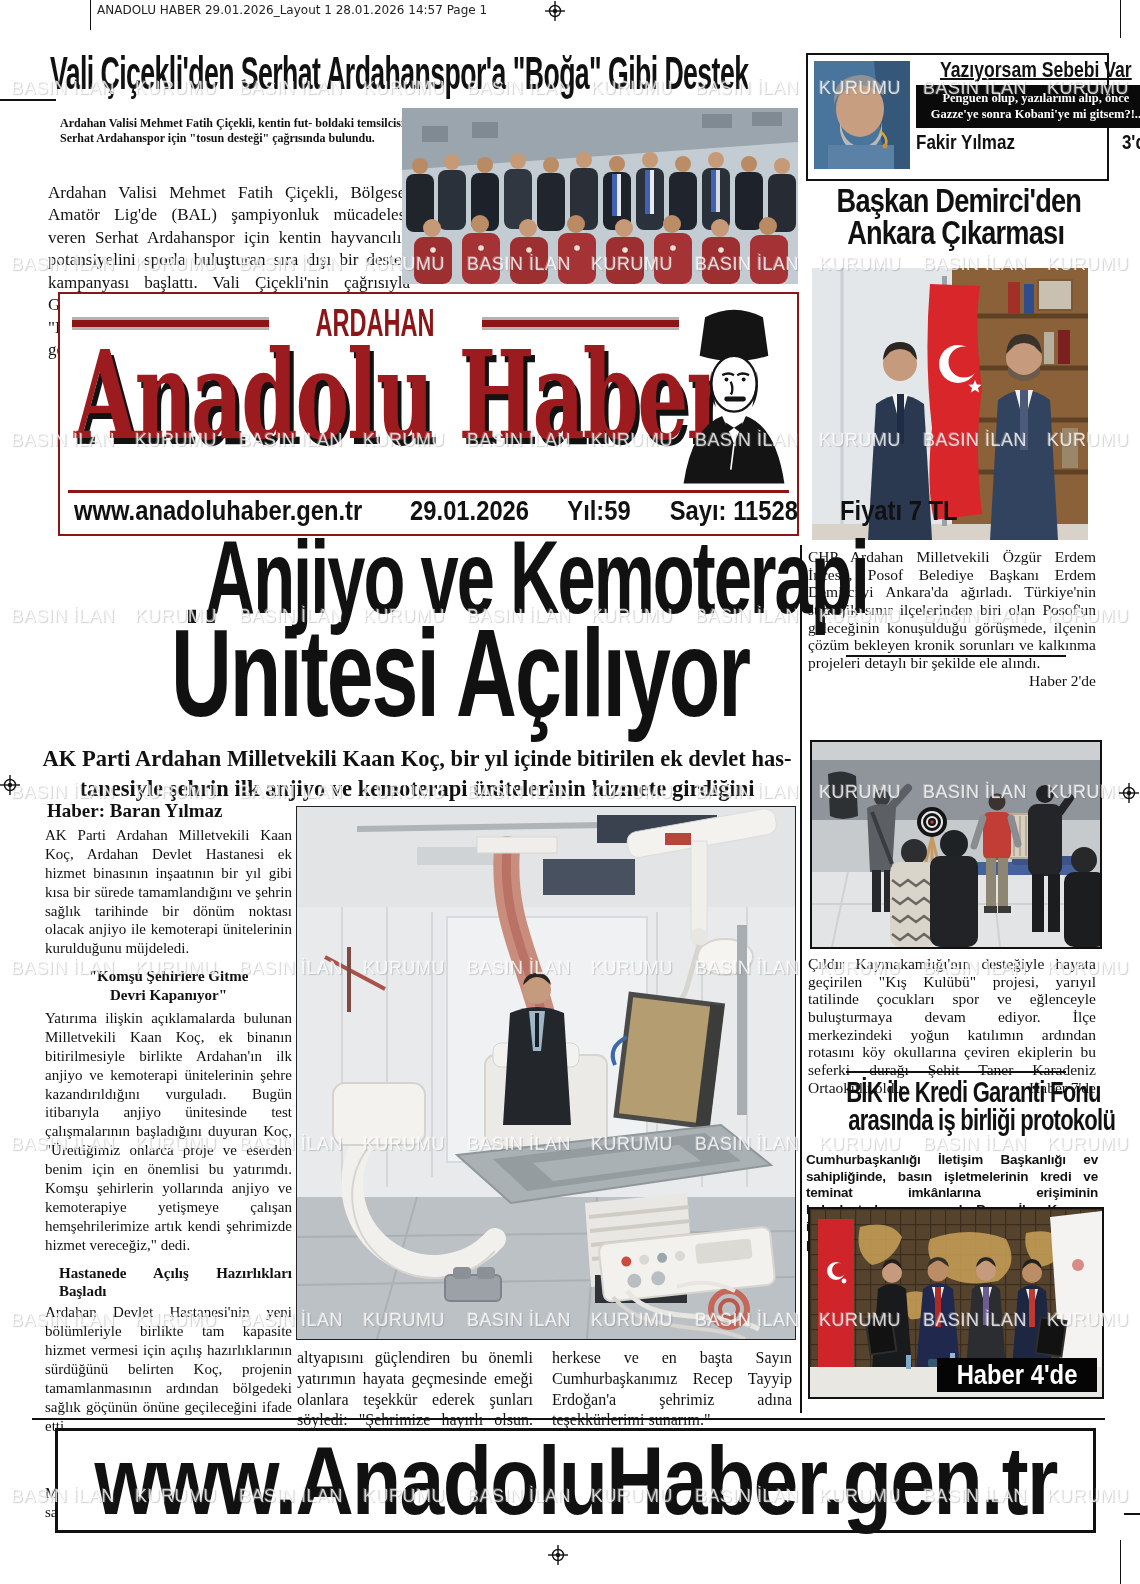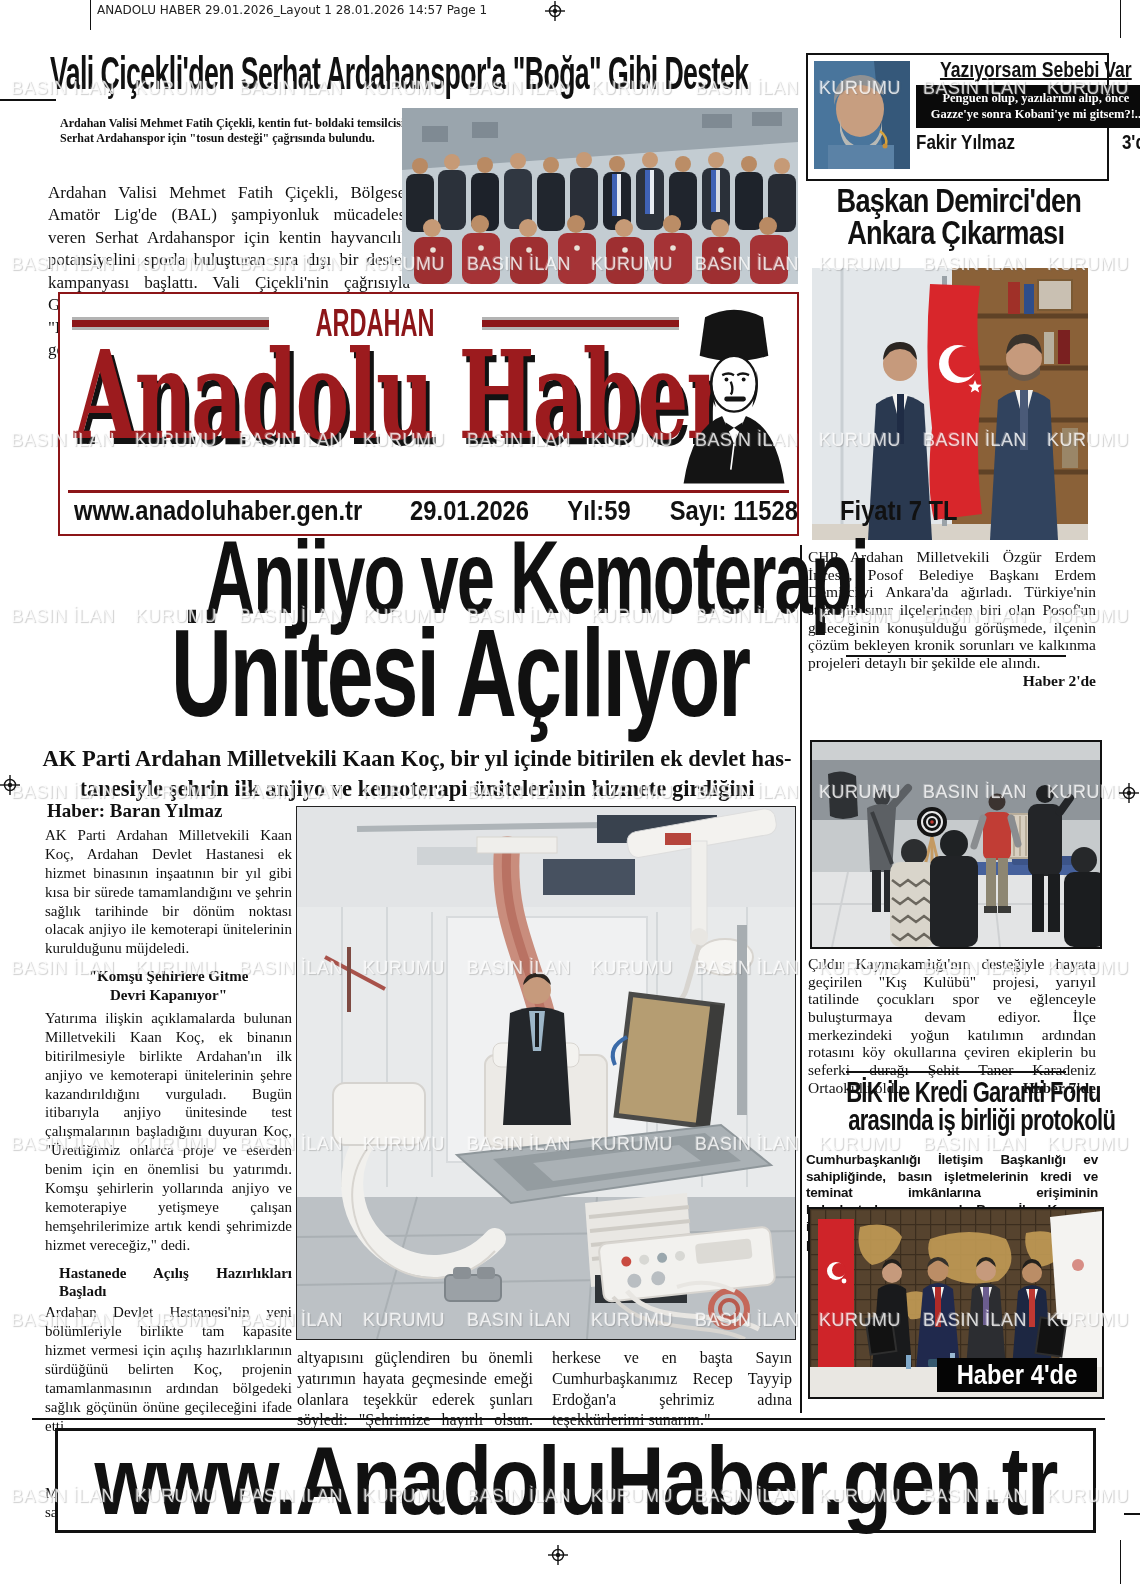--- a/index.html
+++ b/index.html
@@ -1,21 +1,21 @@
 <!DOCTYPE html>
 <html><head>
 <meta charset="utf-8">
 <style>
   html,body{margin:0;padding:0;background:#888;}
   .page{position:relative;width:1140px;height:1584px;background:#ffffff;margin:0 auto;overflow:hidden;
         font-family:"Liberation Serif",serif;color:#111;}
   
   .cond{font-family:"Liberation Sans",sans-serif;font-weight:900;display:inline-block;white-space:nowrap;}
   .just{text-align:justify;}
-  .pref{float:right;font-weight:bold;margin-left:8px;}
+  .pref{float:right;font-weight:normal;margin-left:8px;}
   .hline{position:absolute;background:#111;}
   .vline{position:absolute;background:#111;}
   
   .printline{position:absolute;top:3px;left:97px;font-family:"DejaVu Sans",sans-serif;font-size:12px;color:#222;}
   .reg{position:absolute;width:20px;height:20px;z-index:40;}
   .reg svg{display:block;}
   
   .ts-head{position:absolute;left:50px;top:50px;width:745px;}
   .ts-head .cond{font-size:46px;letter-spacing:-1px;transform:scaleX(.58);transform-origin:left center;line-height:1;}
   .ts-lead{position:absolute;left:48px;top:104px;width:352px;font-weight:bold;font-size:12px;line-height:1.28;margin:12px;}

